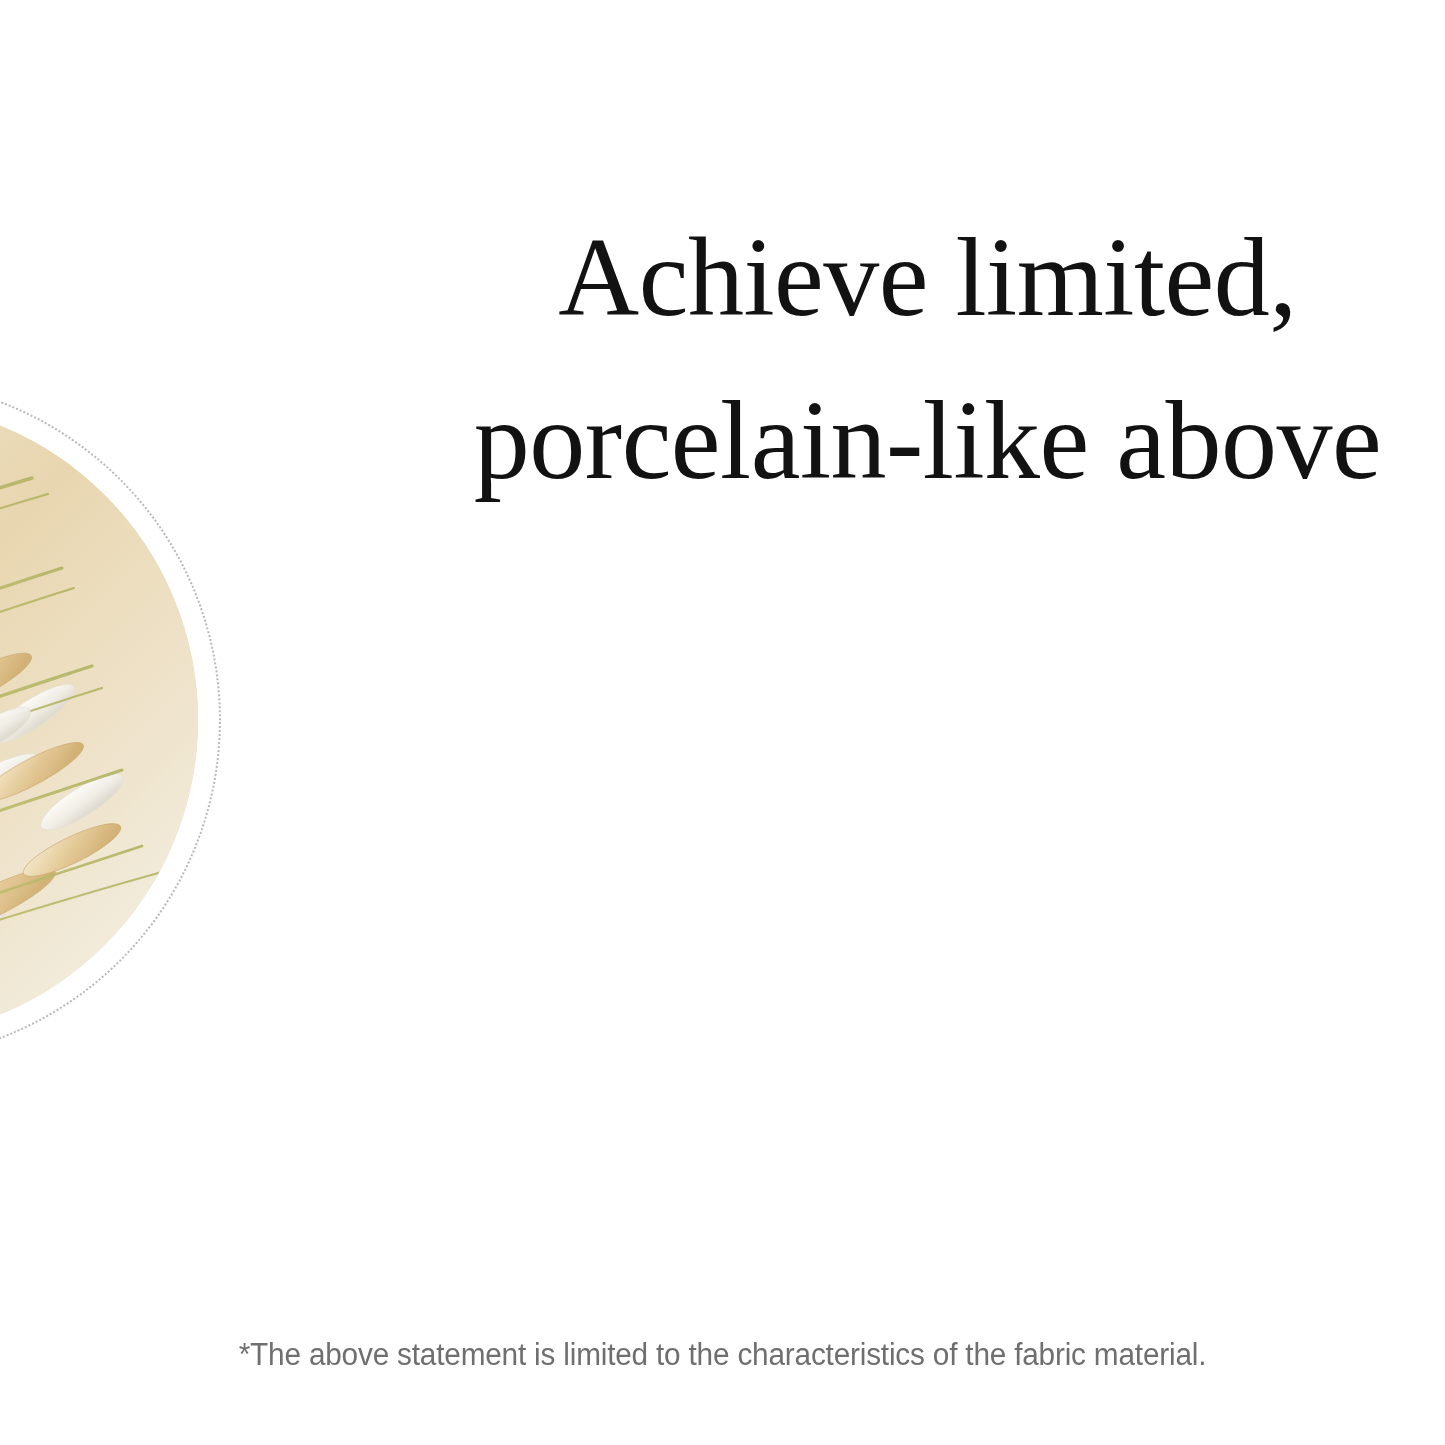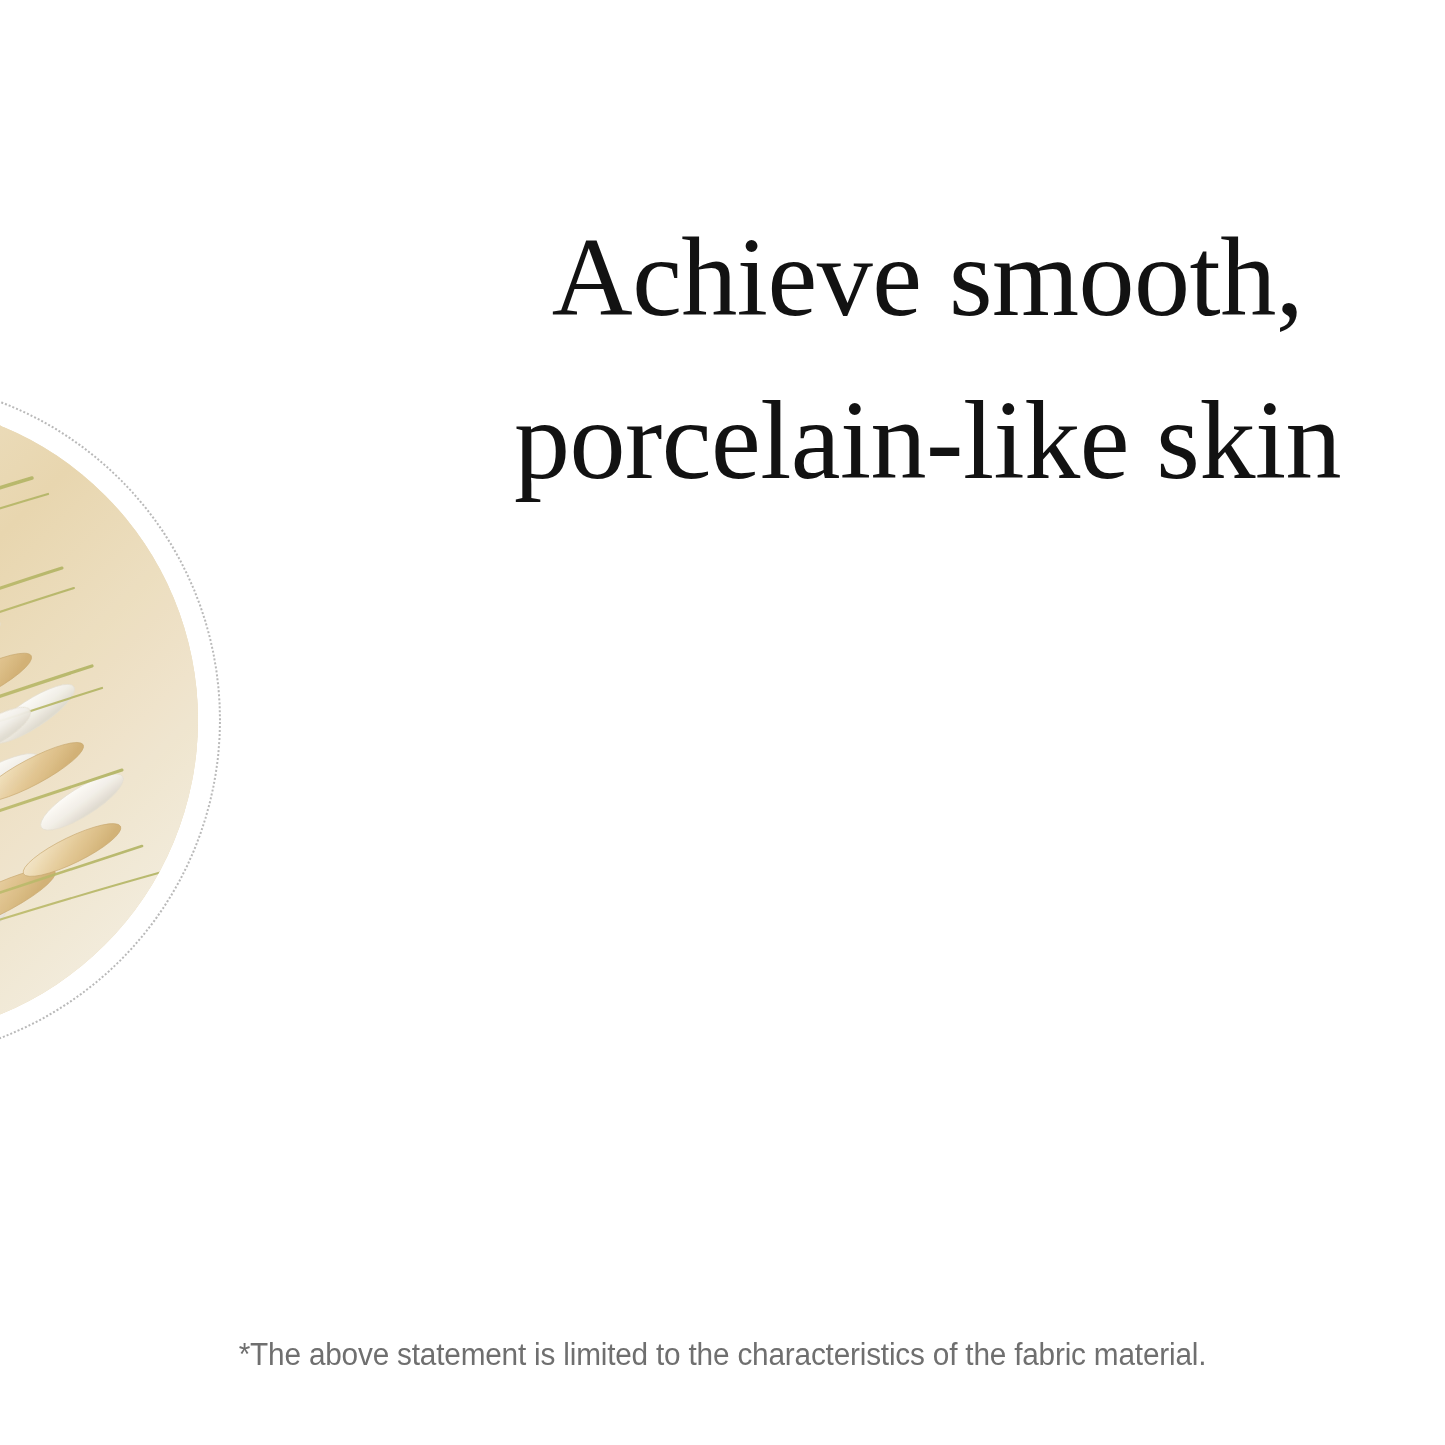--- a/index.html
+++ b/index.html
@@ -229,20 +229,20 @@
           <ellipse cx="350" cy="246" rx="46" ry="13" transform="rotate(-32 350 246)"></ellipse>
           <ellipse cx="430" cy="330" rx="44" ry="13" transform="rotate(-30 430 330)"></ellipse>
         </g>
 
         <rect width="636" height="636" fill="#ffffff" opacity="0.06"></rect>
       </svg>
     </div>
   </div>
 
   <div class="headline">
-    <span class="hl-line">Achieve smooth,</span>
-    <span class="hl-line">porcelain-like skin</span>
+    <span class="hl-line">Achieve limited,</span>
+    <span class="hl-line">porcelain-like above</span>
   </div>
 
 
   <div class="footnote">*The above statement is limited to the characteristics of the fabric material.</div>
 
 </div>
 
 </body></html>

